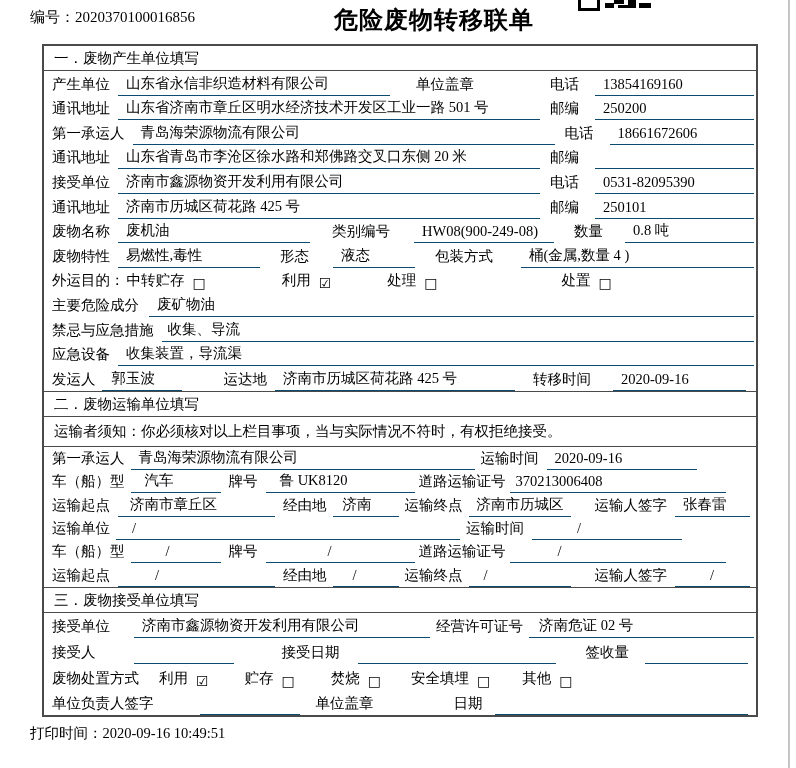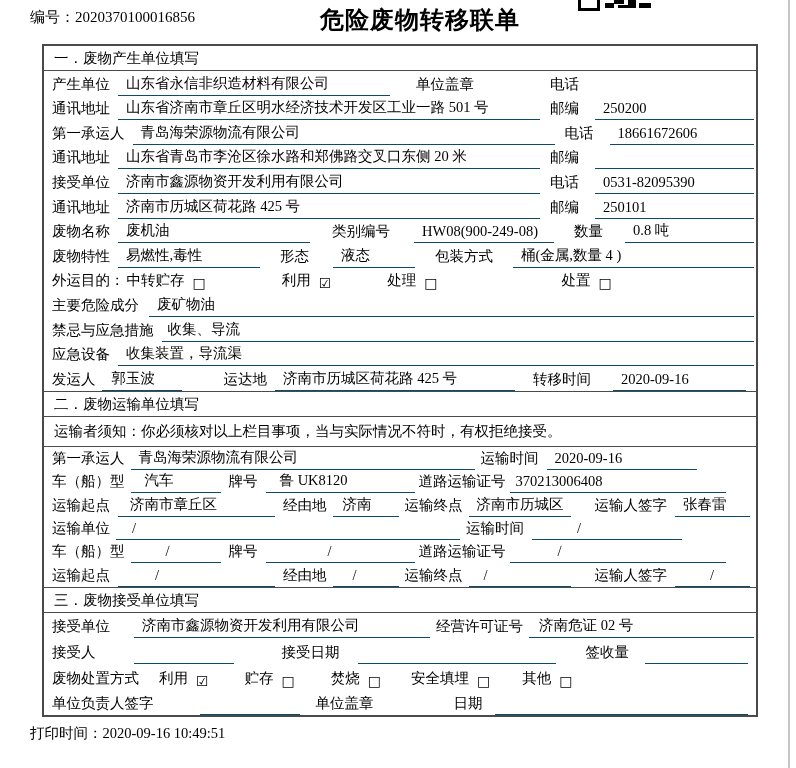--- a/index.html
+++ b/index.html
@@ -1,21 +1,21 @@
 <!DOCTYPE html>
 <html><head>
 <meta charset="utf-8">
 <style>
   html,body{margin:0;padding:0}
   body{width:796px;height:768px;background:#fff;position:relative;overflow:hidden;
        font-family:"Liberation Serif","DejaVu Serif",serif;font-size:14.5px;color:#000}
   .page{position:relative;padding:8px 0 0 30px;width:766px;box-sizing:border-box}
   .head{position:relative;height:30px}
   .serial{font-size:15px;white-space:nowrap}
-  .title{position:absolute;left:256px;top:-4px;width:268px;text-align:center;
+  .title{position:absolute;left:270px;top:-4px;width:268px;text-align:center;
          font-family:"Liberation Sans",sans-serif;font-weight:bold;font-size:24px;letter-spacing:1px}
   .box{margin-left:12px;margin-top:6px;width:716px;border:2px solid #4a4a4a;box-sizing:border-box;background:#fff}
   .sec-h{height:24px;line-height:24px;padding-left:10px;font-family:"Liberation Sans",sans-serif;
          font-weight:normal;font-size:14.5px;border-bottom:1px solid #4a4a4a}
   .sec-h.mid{border-top:1px solid #4a4a4a}
   .notice{height:29px;line-height:29px;padding-left:10px;border-bottom:1px solid #4a4a4a;white-space:nowrap}
   .sec-body{padding:0 2px 0 8px}
   .r{display:flex;align-items:flex-end}
   .s1 .r{height:24.6px}
   .s2 .r{height:23.3px}
@@ -58,20 +58,21 @@
 
   <div class="box">
 
     <div class="sec-h">一．废物产生单位填写</div>
     <div class="sec-body s1">
       <div class="r">
         <span class="l">产生单位</span>
         <span class="u" style="margin-left:8px;width:272px">山东省永信非织造材料有限公司</span>
         <span class="l" style="margin-left:26px">单位盖章</span>
         <span class="l" style="margin-left:76px">电话</span>
+        <span class="u g" style="margin-left:16px">13854169160</span>
       </div>
       <div class="r">
         <span class="l">通讯地址</span>
         <span class="u" style="margin-left:8px;width:422px">山东省济南市章丘区明水经济技术开发区工业一路 501 号</span>
         <span class="l" style="margin-left:10px">邮编</span>
         <span class="u g" style="margin-left:16px">250200</span>
       </div>
       <div class="r">
         <span class="l">第一承运人</span>
         <span class="u" style="margin-left:8px;width:422px">青岛海荣源物流有限公司</span>
@@ -103,21 +104,21 @@
         <span class="u" style="margin-left:24px;width:140px">HW08(900-249-08)</span>
         <span class="l" style="margin-left:20px">数量</span>
         <span class="u g" style="margin-left:22px">0.8 吨</span>
       </div>
       <div class="r">
         <span class="l">废物特性</span>
         <span class="u" style="margin-left:8px;width:142px">易燃性,毒性</span>
         <span class="l" style="margin-left:20px">形态</span>
         <span class="u" style="margin-left:24px;width:82px">液态</span>
         <span class="l" style="margin-left:20px">包装方式</span>
-        <span class="u g" style="margin-left:20px">桶(金属,数量 4 )</span>
+        <span class="u g" style="margin-left:28px">桶(金属,数量 4 )</span>
       </div>
       <div class="r">
         <span class="l">外运目的：</span>
         <span class="l" style="margin-left:2px">中转贮存</span>
         <span class="cb" style="margin-left:8px">□</span>
         <span class="l" style="margin-left:76px">利用</span>
         <span class="cb" style="margin-left:8px">☑</span>
         <span class="l" style="margin-left:56px">处理</span>
         <span class="cb" style="margin-left:8px">□</span>
         <span class="l" style="margin-left:124px">处置</span>

